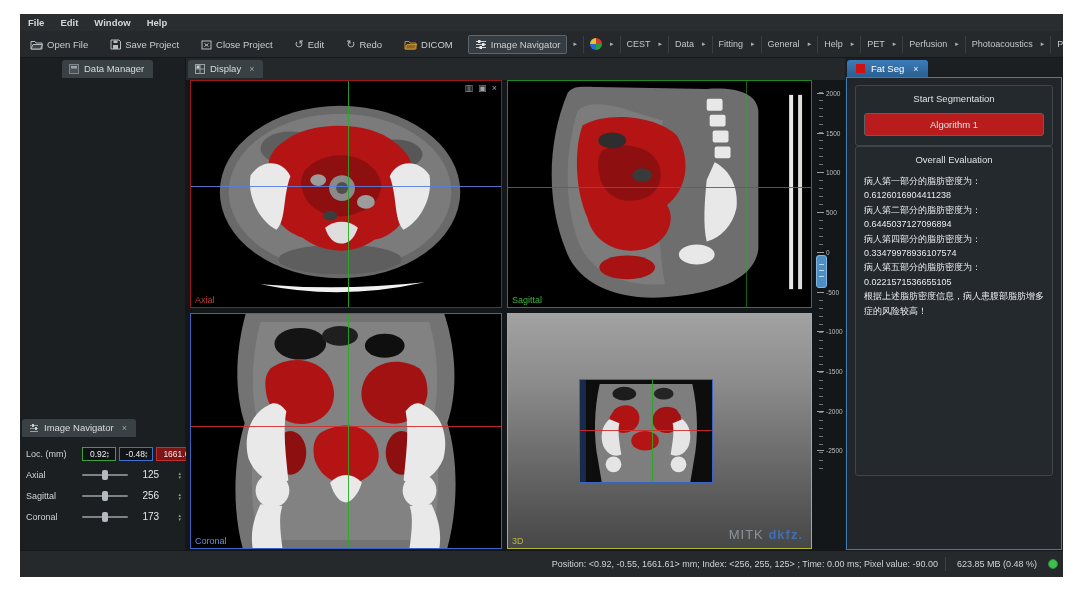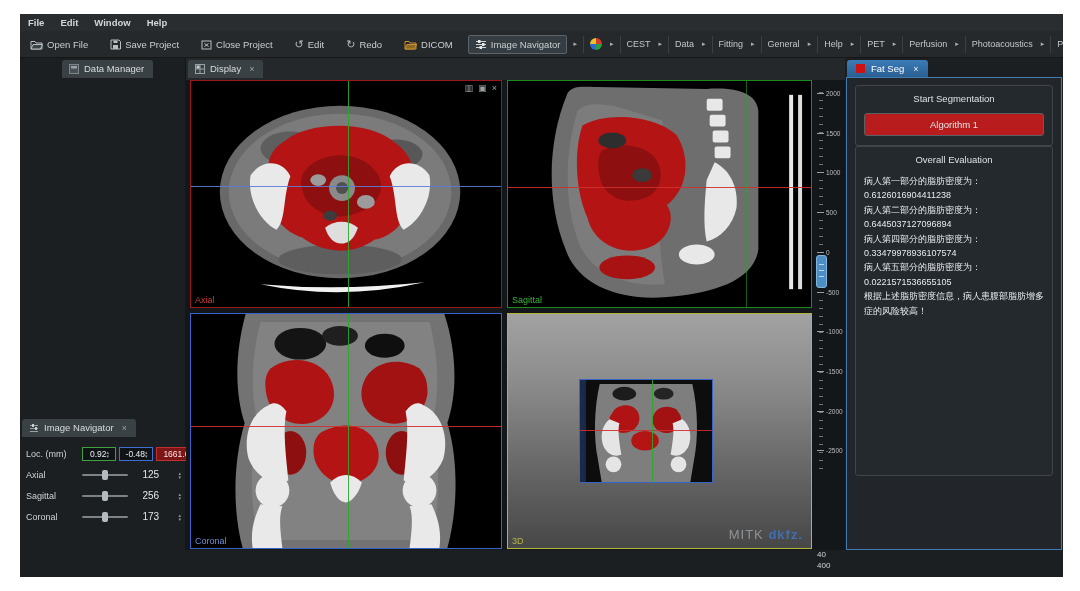--- a/index.html
+++ b/index.html
@@ -481,14 +481,20 @@
             <div class="result-line">病人第一部分的脂肪密度为：0.6126016904411238</div>
             <div class="result-line">病人第二部分的脂肪密度为：0.6445037127096894</div>
             <div class="result-line">病人第四部分的脂肪密度为：0.33479978936107574</div>
             <div class="result-line">病人第五部分的脂肪密度为：0.0221571536655105</div>
             <div class="result-line">根据上述脂肪密度信息，病人患腹部脂肪增多症的风险较高！</div>
           </div>
       </div>
     </div>
   </div>
 
+  <div class="statusbar">
+    <span>Position: &lt;0.92, -0.55, 1661.61&gt; mm; Index: &lt;256, 255, 125&gt; ; Time: 0.00 ms; Pixel value: -90.00</span>
+    <span class="sb-div"></span>
+    <span class="mem-chip">623.85 MB (0.48 %)</span>
+    <span class="mem-dot"></span>
+  </div>
 
 </div>
 
 </body></html>

